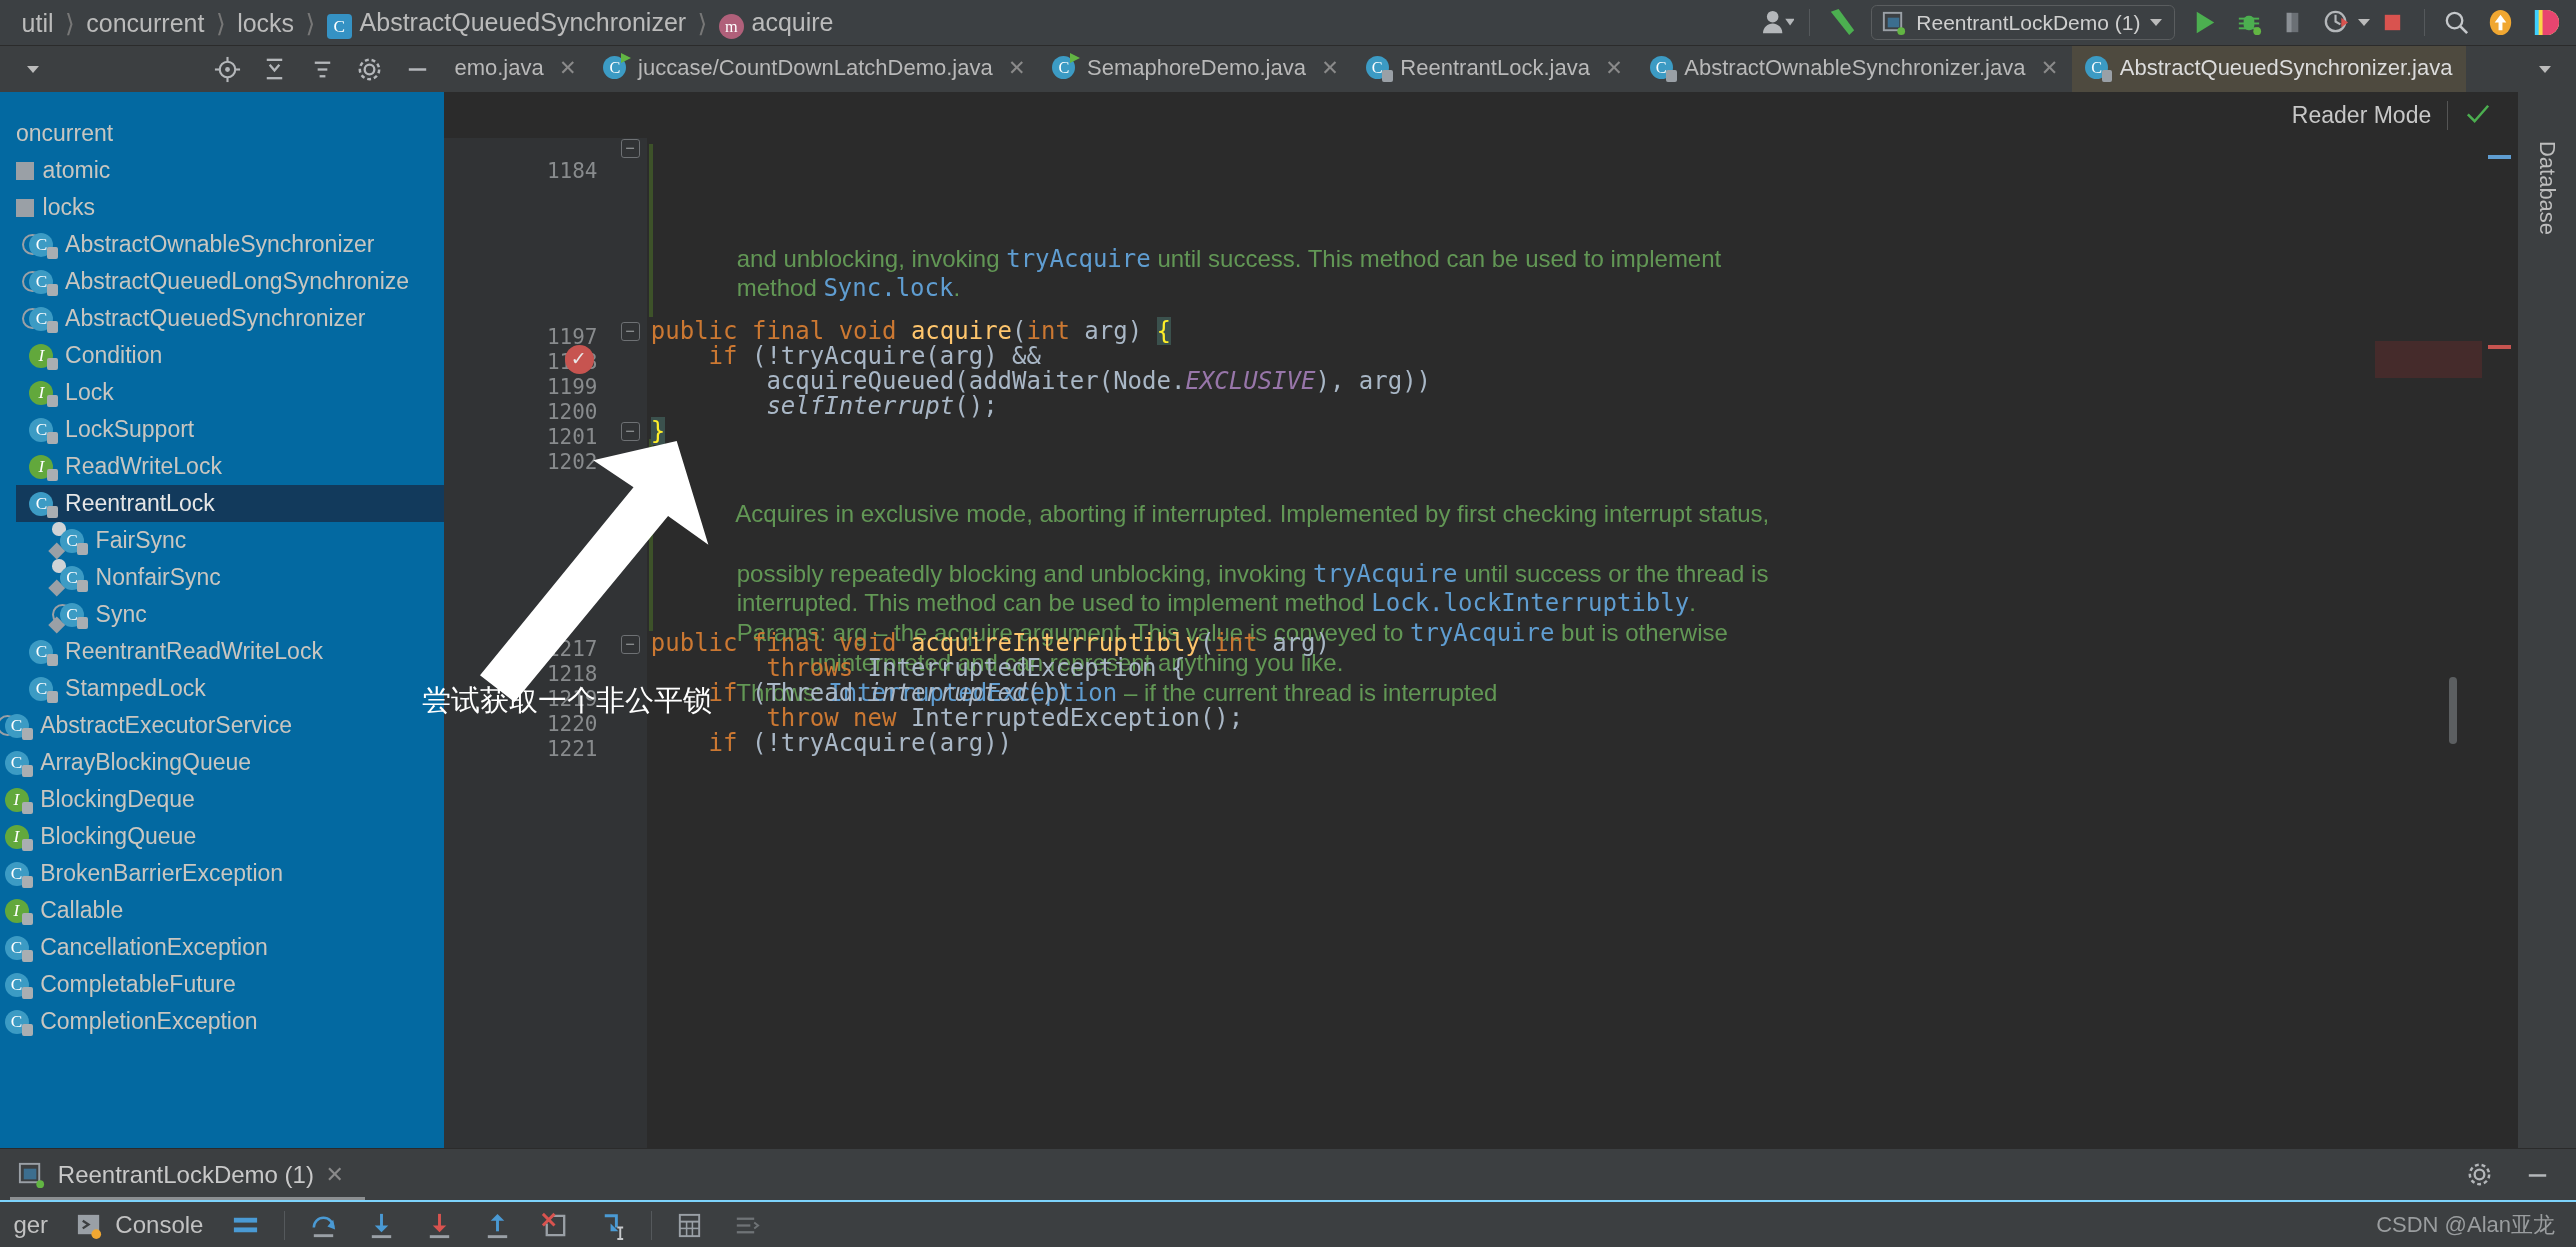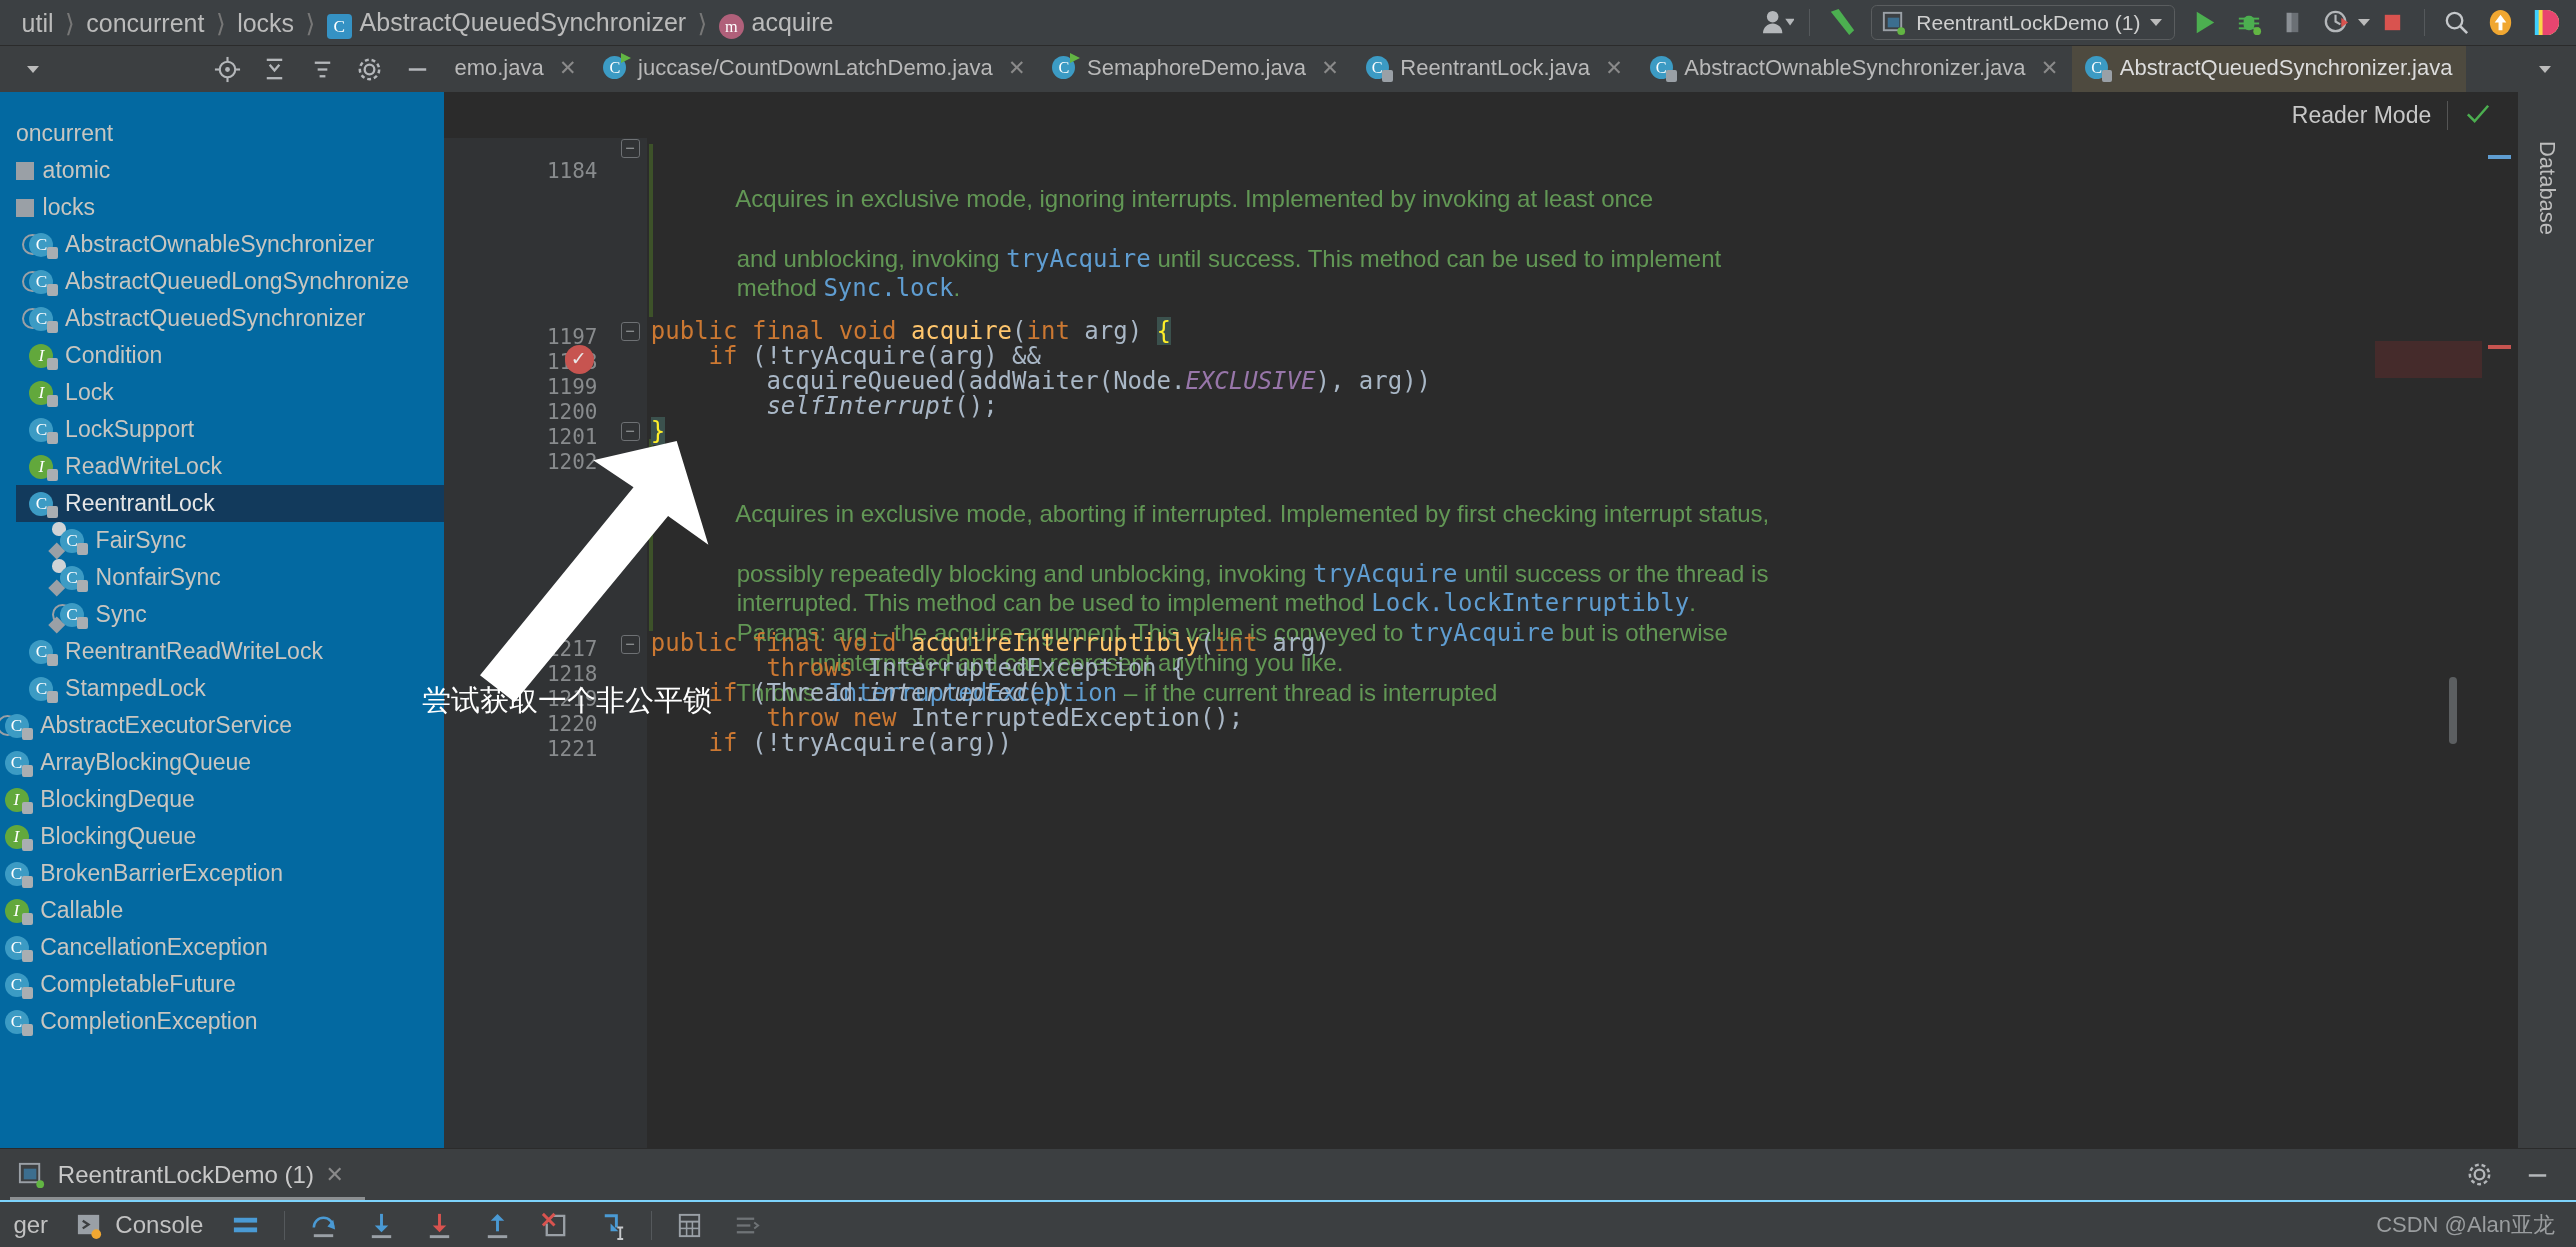--- a/index.html
+++ b/index.html
@@ -593,23 +593,20 @@
 
       <div class="codearea">
 
         <div class="docbar" style="left:1.9px; top:5.8px; height:186px;"></div>
         <div class="docbar" style="left:1.9px; top:301px; height:192px;"></div>
 
         <div class="hl-line" style="top:203px"></div>
 
         <div class="codeline" style="top:-5.8px; left:5.8px; color:#a9b7c6;">    </div>
 
-        <div class="docline" style="top:19px; left:23px;">
-          <span>Acquires in exclusive mode, ignoring interrupts. Implemented by invoking at least once</span>
-        </div>
         <div class="docline" style="top:79px; left:23px;">
           <span>and unblocking, invoking </span><span class="mono">tryAcquire</span><span> until success. This method can be used to implement</span>
         </div>
         <div class="docline" style="top:108px; left:23px;">
           <span>method </span><span class="mono">Sync.lock</span><span>.</span>
         </div>
         <div class="docline" style="top:148px; left:23px;">
           <span>Params: arg – the acquire argument. This value is conveyed to </span><span class="mono">tryAcquire</span><span> but is otherwise</span>
         </div>
         <div class="docline" style="top:178px; left:96px;">

